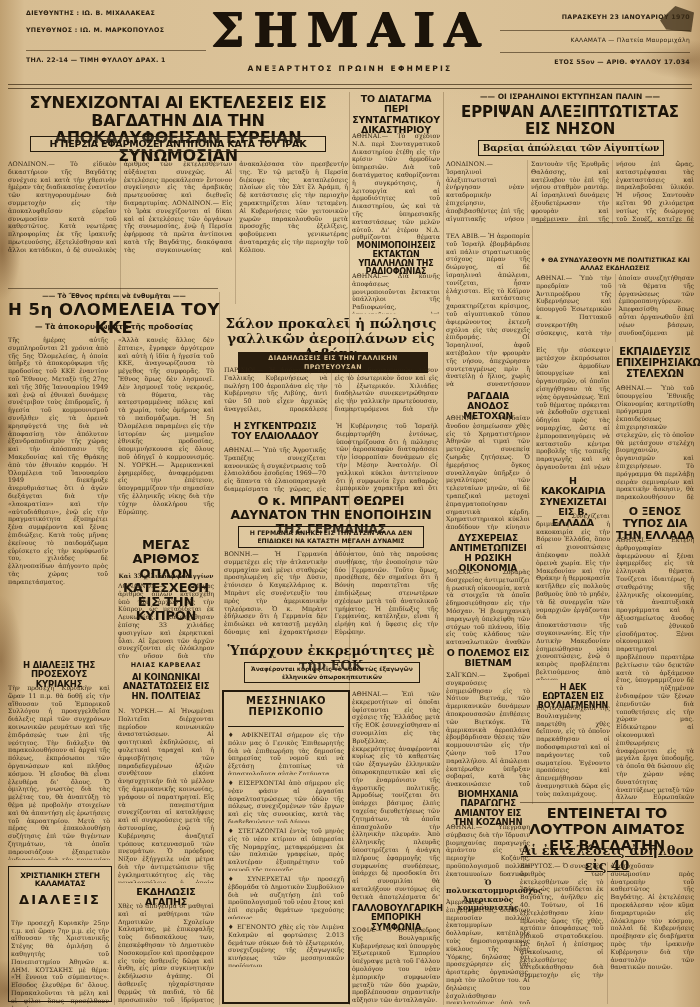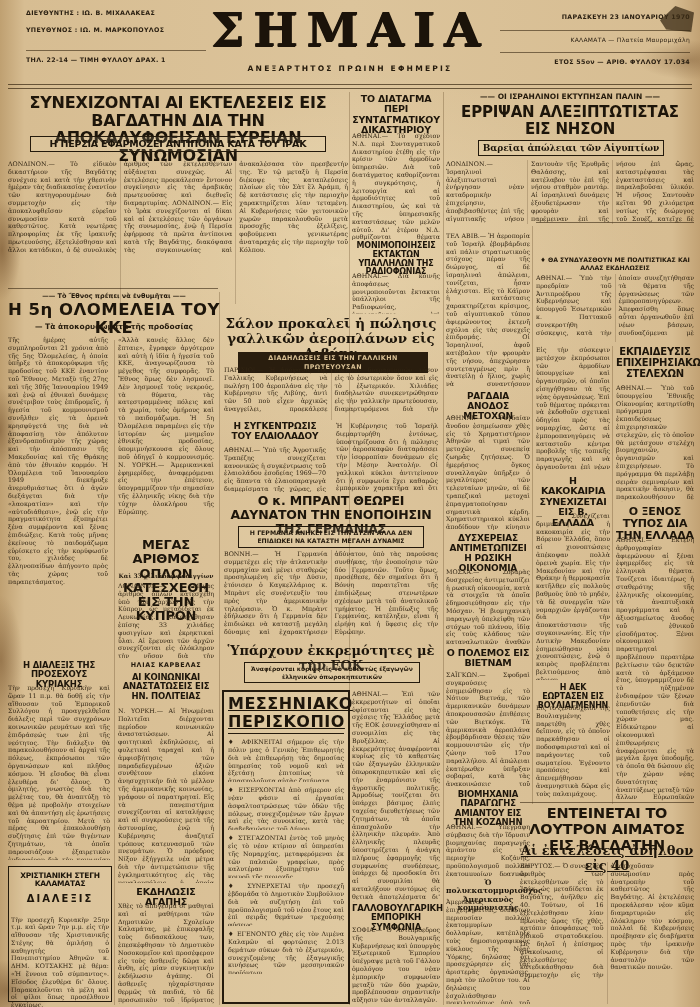--- a/index.html
+++ b/index.html
@@ -78,32 +78,32 @@
   <div class="abs body" style="left:118px;top:336px;width:96px;height:198px;">«Ἀλλὰ κανεὶς ἄλλος δὲν ἔπταιε», ἔγραφεν ἀργότερον καὶ αὐτὴ ἡ ἰδία ἡ ἡγεσία τοῦ ΚΚΕ, ἀναγνωρίζουσα τὸ μέγεθος τῆς συμφορᾶς. Τὸ Ἔθνος ὅμως δὲν λησμονεῖ. Δὲν λησμονεῖ τοὺς νεκρούς, τὰ θύματα, τὰς κατεστραμμένας πόλεις καὶ τὰ χωρία, τοὺς ὁμήρους καὶ τὸ παιδομάζωμα. Ἡ 5η Ὁλομέλεια παραμένει εἰς τὴν ἱστορίαν ὡς μνημεῖον ἐθνικῆς προδοσίας, ὑπομιμνήσκουσα εἰς ὅλους ποῦ ὁδηγεῖ ὁ κομμουνισμός. Ν. ΥΟΡΚΗ.— Ἀμερικανικαὶ ἐφημερίδες, ἀναφερόμεναι εἰς τὴν ἐπέτειον, ὑπογραμμίζουν τὴν σημασίαν τῆς ἑλληνικῆς νίκης διὰ τὴν τύχην ὁλοκλήρου τῆς Εὐρώπης.</div>
 
   <div class="abs h900" style="left:118px;top:538px;width:96px;font-size:13px;">ΜΕΓΑΣ ΑΡΙΘΜΟΣ ΟΠΛΩΝ ΚΑΤΕΣΧΕΘΗ ΕΙΣ ΤΗΝ ΚΥΠΡΟΝ</div>
   <div class="abs note" style="left:118px;top:572px;width:96px;">Καὶ 33 χιλιάδες φυσιγγίων</div>
   <div class="abs body" style="left:118px;top:582px;width:96px;height:76px;">ΛΟΝΔΙΝΟΝ.— Μέγας ἀριθμὸς ὅπλων κατεσχέθη ὑπὸ τῶν ἀρχῶν εἰς τὴν Κύπρον, ὡς μεταδίδεται ἐκ Λευκωσίας. Κατεσχέθησαν ἐπίσης 33 χιλιάδες φυσιγγίων καὶ ἐκρηκτικαὶ ὗλαι. Αἱ ἔρευναι τῶν ἀρχῶν συνεχίζονται εἰς ὁλόκληρον τὴν νῆσον διὰ τὴν ἀνακάλυψιν καὶ ἄλλων κρυπτῶν ὁπλισμοῦ.</div>
 
   <div class="abs h900" style="left:8px;top:661px;width:102px;font-size:8.5px;">Η ΔΙΑΛΕΞΙΣ ΤΗΣ ΠΡΟΣΕΧΟΥΣ ΚΥΡΙΑΚΗΣ</div>
   <div class="abs body" style="left:8px;top:684px;width:102px;height:176px;">Τὴν προσεχῆ Κυριακὴν καὶ ὥραν 11 π.μ. θὰ δοθῇ εἰς τὴν αἴθουσαν τοῦ Ἐμπορικοῦ Συλλόγου ἡ προαγγελθεῖσα διάλεξις περὶ τῶν συγχρόνων κοινωνικῶν ρευμάτων καὶ τῆς ἐπιδράσεώς των ἐπὶ τῆς νεότητος. Τὴν διάλεξιν θὰ παρακολουθήσουν αἱ ἀρχαὶ τῆς πόλεως, ἐκπρόσωποι τῶν ὀργανώσεων καὶ πλῆθος κόσμου. Ἡ εἴσοδος θὰ εἶναι ἐλευθέρα δι' ὅλους. Ὁ ὁμιλητής, γνωστὸς διὰ τὰς μελέτας του, θὰ ἀναπτύξῃ τὸ θέμα μὲ προβολὴν στοιχείων καὶ θὰ ἀπαντήσῃ εἰς ἐρωτήσεις τοῦ ἀκροατηρίου. Μετὰ τὸ πέρας θὰ ἐπακολουθήσῃ συζήτησις ἐπὶ τῶν θιγέντων ζητημάτων, τὰ ὁποῖα παρουσιάζουν ἐξαιρετικὸν ἐνδιαφέρον διὰ τὴν κοινωνίαν τῆς πόλεώς μας.</div>
   <div class="abs box" style="left:8px;top:866px;width:98px;height:130px;">
     <div class="h900" style="font-size:7.5px;margin-top:3px;">ΧΡΙΣΤΙΑΝΙΚΗ ΣΤΕΓΗ ΚΑΛΑΜΑΤΑΣ</div>
-    <div class="h900" style="font-size:10px;letter-spacing:2px;margin:4px 0 12px;">ΔΙΑΛΕΞΙΣ</div>
+    <div class="h900" style="font-size:13px;letter-spacing:2px;margin:4px 0 12px;">ΔΙΑΛΕΞΙΣ</div>
     <div class="body" style="height:92px;">Τὴν προσεχῆ Κυριακὴν 25ην τ.μ. καὶ ὥραν 7ην μ.μ. εἰς τὴν αἴθουσαν τῆς Χριστιανικῆς Στέγης θὰ ὁμιλήσῃ ὁ καθηγητὴς τοῦ Πανεπιστημίου Ἀθηνῶν κ. ΔΗΜ. ΚΟΤΣΑΚΗΣ μὲ θέμα: «Ἡ ἔννοια τοῦ σύμπαντος». Εἴσοδος ἐλευθέρα δι' ὅλους. Παρακαλοῦνται τὰ μέλη καὶ οἱ φίλοι ὅπως προσέλθουν ἐγκαίρως.</div>
   </div>
 
   <div class="abs sig" style="left:118px;top:662px;width:96px;">ΗΛΙΑΣ ΚΑΡΒΕΛΑΣ</div>
   <div class="abs h900" style="left:118px;top:673px;width:96px;font-size:8.5px;">ΑΙ ΚΟΙΝΩΝΙΚΑΙ ΑΝΑΣΤΑΤΩΣΕΙΣ ΕΙΣ ΗΝ. ΠΟΛΙΤΕΙΑΣ</div>
   <div class="abs body" style="left:118px;top:707px;width:96px;height:176px;">Ν. ΥΟΡΚΗ.— Αἱ Ἡνωμέναι Πολιτεῖαι διέρχονται περίοδον κοινωνικῶν ἀναστατώσεων. Αἱ φοιτητικαὶ ἐκδηλώσεις, αἱ φυλετικαὶ ταραχαὶ καὶ ἡ ἀμφισβήτησις τῶν παραδεδεγμένων ἀξιῶν συνθέτουν εἰκόνα ἀνησυχητικὴν διὰ τὸ μέλλον τῆς ἀμερικανικῆς κοινωνίας, γράφουν οἱ παρατηρηταί. Εἰς τὰ πανεπιστήμια συνεχίζονται αἱ καταλήψεις καὶ αἱ συγκρούσεις μετὰ τῆς ἀστυνομίας, ἐνῷ ἡ Κυβέρνησις ἀναζητεῖ τρόπους κατευνασμοῦ τῶν πνευμάτων. Ὁ πρόεδρος Νίξον ἐξήγγειλε νέα μέτρα διὰ τὴν ἀντιμετώπισιν τῆς ἐγκληματικότητος εἰς τὰς μεγαλουπόλεις, ἡ ὁποία ἔλαβε ἀνησυχητικὰς διαστάσεις κατὰ τὸ παρελθὸν ἔτος.</div>
   <div class="abs h900" style="left:118px;top:887px;width:96px;font-size:9.5px;">ΕΚΔΗΛΩΣΙΣ ΑΓΑΠΗΣ</div>
   <div class="abs body" style="left:118px;top:902px;width:96px;height:102px;">Χθὲς τὸ ἀπόγευμα οἱ μαθηταὶ καὶ αἱ μαθήτριαι τῶν Δημοτικῶν Σχολείων Καλαμάτας, μὲ ἐπικεφαλῆς τοὺς διδασκάλους των, ἐπεσκέφθησαν τὸ Δημοτικὸν Νοσοκομεῖον καὶ προσέφερον εἰς τοὺς ἀσθενεῖς δῶρα καὶ ἄνθη, εἰς μίαν συγκινητικὴν ἐκδήλωσιν ἀγάπης. Οἱ ἀσθενεῖς ηὐχαρίστησαν θερμῶς τὰ παιδιά, τὸ δὲ προσωπικὸν τοῦ ἱδρύματος ἐξέφρασε τὴν εὐαρέσκειάν του πρὸς τοὺς ὀργανωτάς.</div>
 
   <div class="abs" style="left:222px;top:690px;width:128px;height:314px;border:2px solid #241a0c;padding:3px 4px;box-sizing:border-box;background:rgba(255,245,215,.1);">
-    <div class="h900" style="font-size:16px;letter-spacing:.5px;border-bottom:1px solid #241a0c;padding-bottom:3px;text-decoration:underline;">ΜΕΣΣΗΝΙΑΚΟ ΠΕΡΙΣΚΟΠΙΟ</div>
+    <div class="h900" style="font-size:10px;letter-spacing:.5px;border-bottom:1px solid #241a0c;padding-bottom:9px;">ΜΕΣΣΗΝΙΑΚΟ ΠΕΡΙΣΚΟΠΙΟ</div>
     <div class="body" style="height:44px;margin-top:4px;">♦ ΑΦΙΚΝΕΙΤΑΙ σήμερον εἰς τὴν πόλιν μας ὁ Γενικὸς Ἐπιθεωρητὴς διὰ νὰ ἐπιθεωρήσῃ τὰς δημοσίας ὑπηρεσίας τοῦ νομοῦ καὶ νὰ ἐξετάσῃ ἐπιτοπίως τὰ ἀπασχολοῦντα αὐτὰς ζητήματα.</div>
     <div class="body" style="height:44px;margin-top:4px;">♦ ΕΙΣΕΡΧΟΝΤΑΙ ἀπὸ σήμερον εἰς νέαν φάσιν αἱ ἐργασίαι ἀσφαλτοστρώσεως τῶν ὁδῶν τῆς πόλεως, συνεχιζομένων τῶν ἔργων καὶ εἰς τὰς συνοικίας, κατὰ τὰς διαβεβαιώσεις τοῦ Δήμου.</div>
     <div class="body" style="height:44px;margin-top:4px;">♦ ΣΤΕΓΑΖΟΝΤΑΙ ἐντὸς τοῦ μηνὸς εἰς τὸ νέον κτίριον αἱ ὑπηρεσίαι τῆς Νομαρχίας, μεταφερόμεναι ἐκ τῶν παλαιῶν γραφείων, πρὸς καλυτέραν ἐξυπηρέτησιν τοῦ κοινοῦ τῆς περιοχῆς.</div>
     <div class="body" style="height:44px;margin-top:4px;">♦ ΣΥΝΕΡΧΕΤΑΙ τὴν προσεχῆ ἑβδομάδα τὸ Δημοτικὸν Συμβούλιον διὰ νὰ συζητήσῃ ἐπὶ τοῦ προϋπολογισμοῦ τοῦ νέου ἔτους καὶ ἐπὶ σειρᾶς θεμάτων τρεχούσης φύσεως.</div>
     <div class="body" style="height:44px;margin-top:4px;">♦ ΕΓΕΝΟΝΤΟ χθὲς εἰς τὸν Λιμένα Καλαμῶν αἱ φορτώσεις 2.013 δεμάτων σύκων διὰ τὸ ἐξωτερικόν, συνεχιζομένης τῆς ἐξαγωγικῆς κινήσεως τῶν μεσσηνιακῶν προϊόντων.</div>
   </div>
 
   <div class="abs h900" style="left:352px;top:94px;width:88px;font-size:9.5px;">ΤΟ ΔΙΑΤΑΓΜΑ ΠΕΡΙ ΣΥΝΤΑΓΜΑΤΙΚΟΥ ΔΙΚΑΣΤΗΡΙΟΥ</div>
   <div class="abs body" style="left:352px;top:132px;width:88px;height:108px;">ΑΘΗΝΑΙ.— Τὸ σχέδιον Ν.Δ. περὶ Συνταγματικοῦ Δικαστηρίου ἐτέθη εἰς τὴν κρίσιν τῶν ἁρμοδίων ὑπηρεσιῶν. Διὰ τοῦ διατάγματος καθορίζονται ἡ συγκρότησις, ἡ λειτουργία καὶ αἱ ἁρμοδιότητες τοῦ Δικαστηρίου, ὡς καὶ τὰ τῆς ὑπηρεσιακῆς καταστάσεως τῶν μελῶν αὐτοῦ. Δι' ἑτέρου Ν.Δ. ρυθμίζονται θέματα ἀφορῶντα εἰς τὴν ἐκπροσώπησιν τοῦ Δημοσίου ἐνώπιον αὐτοῦ.</div>
   <div class="abs h900" style="left:352px;top:242px;width:88px;font-size:8px;">ΜΟΝΙΜΟΠΟΙΗΣΕΙΣ ΕΚΤΑΚΤΩΝ ΥΠΑΛΛΗΛΩΝ ΤΗΣ ΡΑΔΙΟΦΩΝΙΑΣ</div>

